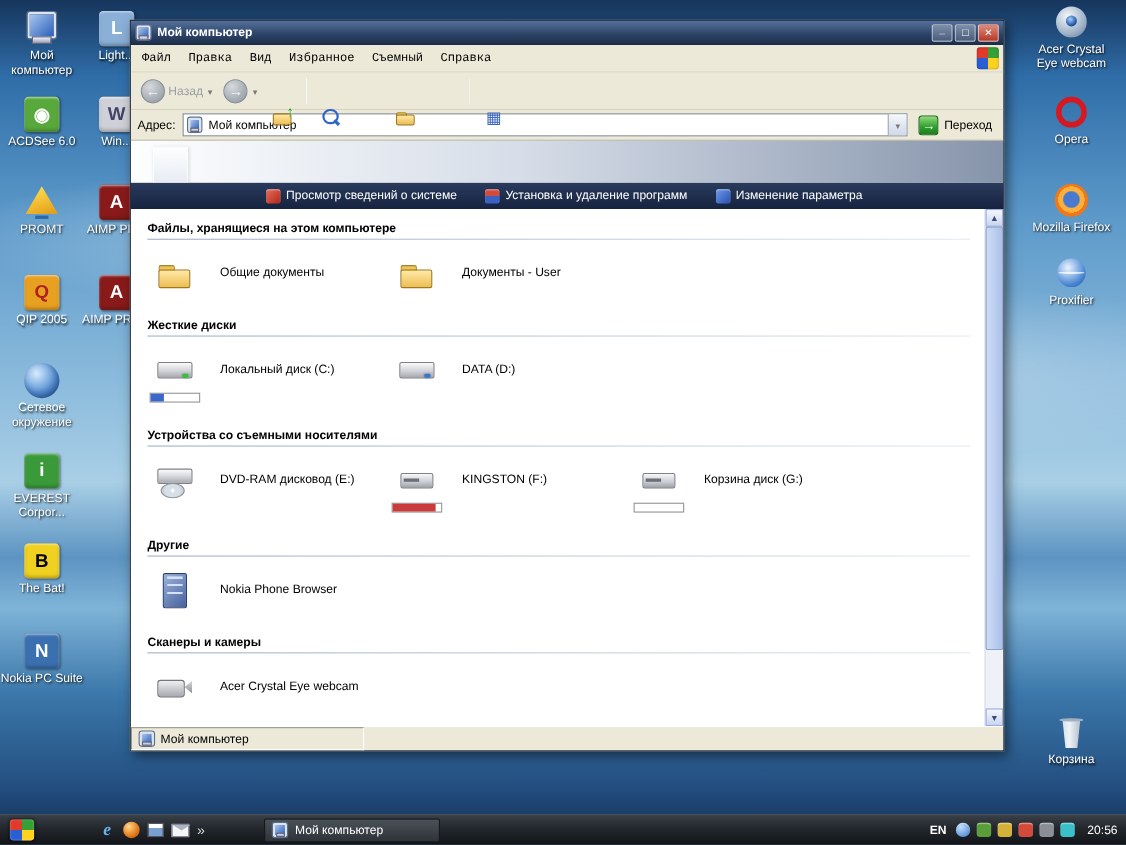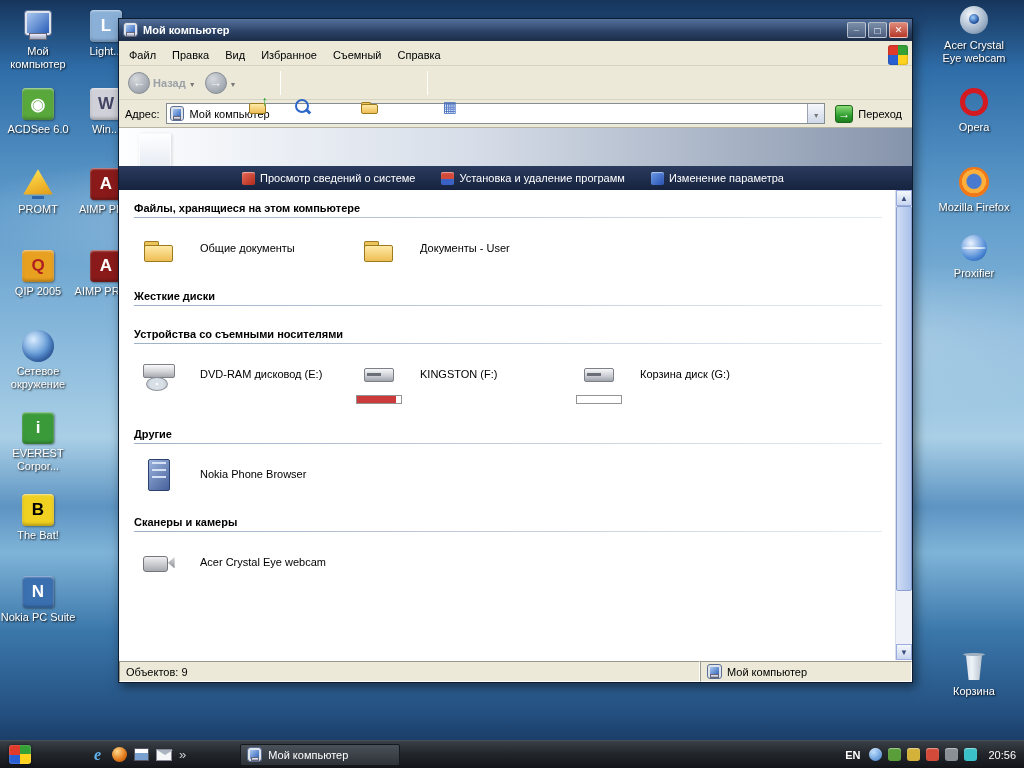--- a/index.html
+++ b/index.html
@@ -67,26 +67,26 @@
   #window{position:absolute;left:118px;top:18px;width:795px;height:665px;display:flex;flex-direction:column;border:1px solid #0f1c30;box-shadow:3px 4px 10px rgba(0,0,0,.5);background:#ece9d8;}
   .titlebar{height:22px;background:linear-gradient(180deg,#54719c 0%,#2d4468 55%,#1b2c47 100%);display:flex;align-items:center;padding:0 4px;gap:5px;flex:none;}
   .wtitle{color:#fff;font-weight:bold;flex:1;white-space:nowrap;overflow:hidden;}
   .wbtns{display:flex;gap:2px;}
   .tb-btn{width:19px;height:16px;border:1px solid rgba(255,255,255,.55);border-radius:2px;background:linear-gradient(#7b8ea9,#4a5d7d);color:#fff;display:flex;align-items:center;justify-content:center;font-size:9px;}
   .tb-btn.close{background:linear-gradient(#e08a7a,#b5392a);}
   .btn-min::before{content:"_";position:relative;top:-3px;font-weight:bold;}
   .btn-max::before{content:"□";font-size:10px;}
   .btn-close::before{content:"✕";font-size:9px;}
 
-  .menubar{height:25px;background:#ece9d8;border-bottom:1px solid #d8d4c4;display:flex;align-items:flex-end;padding:0 2px;flex:none;}
+  .menubar{height:25px;background:#ece9d8;border-bottom:1px solid #d8d4c4;display:flex;align-items:center;padding:0 2px;flex:none;font-family:Liberation Mono, monospace;}
   .menu-item{padding:4px 8px;color:#000;}
   .winflag{margin-left:auto;width:20px;height:20px;border-radius:3px;background:conic-gradient(#35a035 0 25%,#ffd21e 25% 50%,#2a5fd4 50% 75%,#e03a2a 75% 100%);box-shadow:inset 0 0 2px rgba(0,0,0,.4);margin-right:2px;}
 
   .toolbar{height:34px;background:#ece9d8;border-bottom:1px solid #d8d4c4;display:flex;align-items:center;padding:0 6px;gap:3px;flex:none;}
-  .nav-group{display:flex;align-items:center;gap:3px;padding:2px 3px;font-weight:bold;}
+  .nav-group{display:flex;align-items:center;gap:3px;padding:2px 3px;}
   .nav-circle{width:22px;height:22px;border-radius:50%;background:radial-gradient(circle at 35% 30%,#d6dade,#a2a8b0 70%,#8a9098);border:1px solid #888e96;display:flex;align-items:center;justify-content:center;color:#f2f4f6;font-weight:bold;font-size:13px;flex:none;}
   .back-arrow::before{content:"←";}
   .fwd-arrow::before{content:"→";}
   .tool-label{color:#9aa0a6;}
   .tool-label.on{color:#000;}
   .dd::before{content:"▼";font-size:7px;color:#777;}
   .tsep{width:1px;height:24px;background:#c8c4b4;border-right:1px solid #fff;margin:0 4px;}
   .tool-btn{display:flex;align-items:center;gap:4px;padding:3px 5px;border-radius:3px;margin-top:48px;}
   .ic-updir::before{content:"";position:absolute;left:8%;right:8%;top:30%;bottom:12%;background:linear-gradient(180deg,#ffeaa6,#eebd55);border:1px solid #9c7a1e;border-radius:2px;}
   .ic-updir::after{content:"↑";position:absolute;right:-4%;top:-18%;color:#1e9e1e;font-size:14px;font-weight:bold;text-shadow:0 0 2px #fff;}
@@ -323,20 +323,37 @@
               <span class="iconcol">
                 <span class="icon ic-folder"></span>
               </span>
               <span class="item-label">Документы - User</span>
             </div>
           </div>
         </div>
         <div class="section">
           <div class="section-title">Жесткие диски</div>
           <div class="divider"></div>
+          <div class="items">
+            <div class="item">
+              <span class="iconcol">
+                <span class="icon ic-drive"></span>
+                <span class="usage">
+                  <span class="fill" style="width: 27%; background: rgb(59, 102, 204);"></span>
+                </span>
+              </span>
+              <span class="item-label">Локальный диск (C:)</span>
+            </div>
+            <div class="item">
+              <span class="iconcol">
+                <span class="icon ic-drive data"></span>
+              </span>
+              <span class="item-label">DATA (D:)</span>
+            </div>
+          </div>
         </div>
         <div class="section">
           <div class="section-title">Устройства со съемными носителями</div>
           <div class="divider"></div>
           <div class="items">
             <div class="item">
               <span class="iconcol">
                 <span class="icon ic-dvd"></span>
               </span>
               <span class="item-label">DVD-RAM дисковод (E:)</span>
@@ -389,21 +406,20 @@
     <div class="scrollbar">
       <span class="sb-btn">▲</span>
       <span class="sb-track">
           <span class="sb-thumb"></span>
         </span>
       <span class="sb-btn">▼</span>
     </div>
   </div>
 
   <div class="statusbar">
-    <span class="pane p1">Объектов: 9</span>
     <span class="pane p2">
       <span class="icon sm ic-computer"></span>
       <span>Мой компьютер</span>
     </span>
   </div>
 </div>
 
 <div id="taskbar">
   <span class="startflag"></span>
   <span class="quicklaunch">

